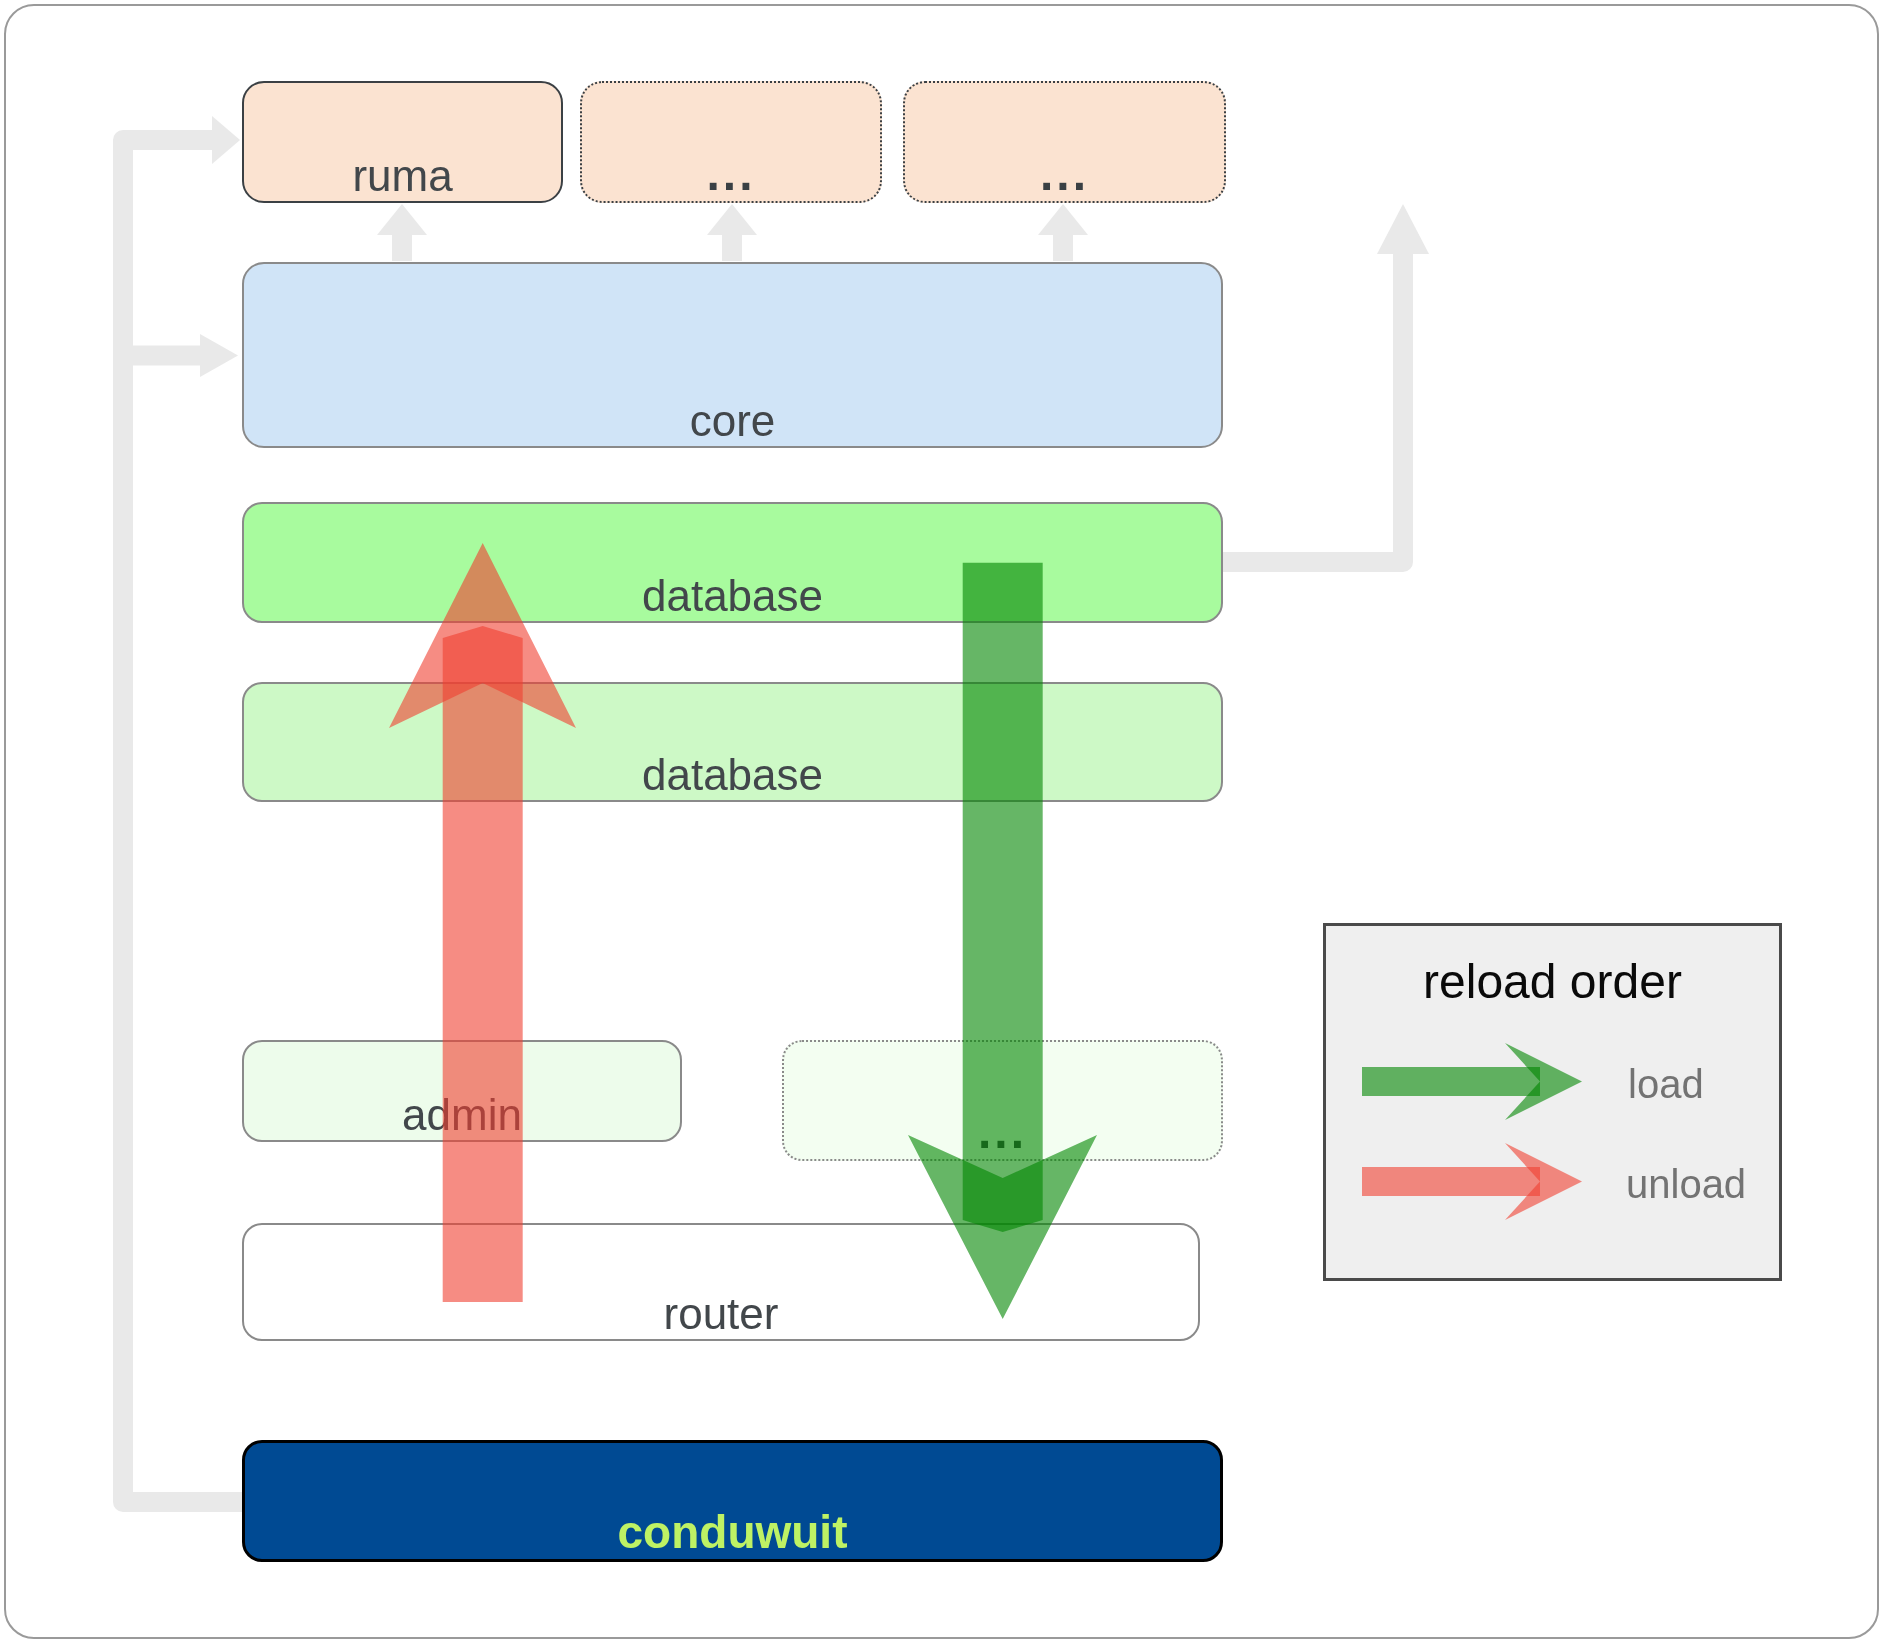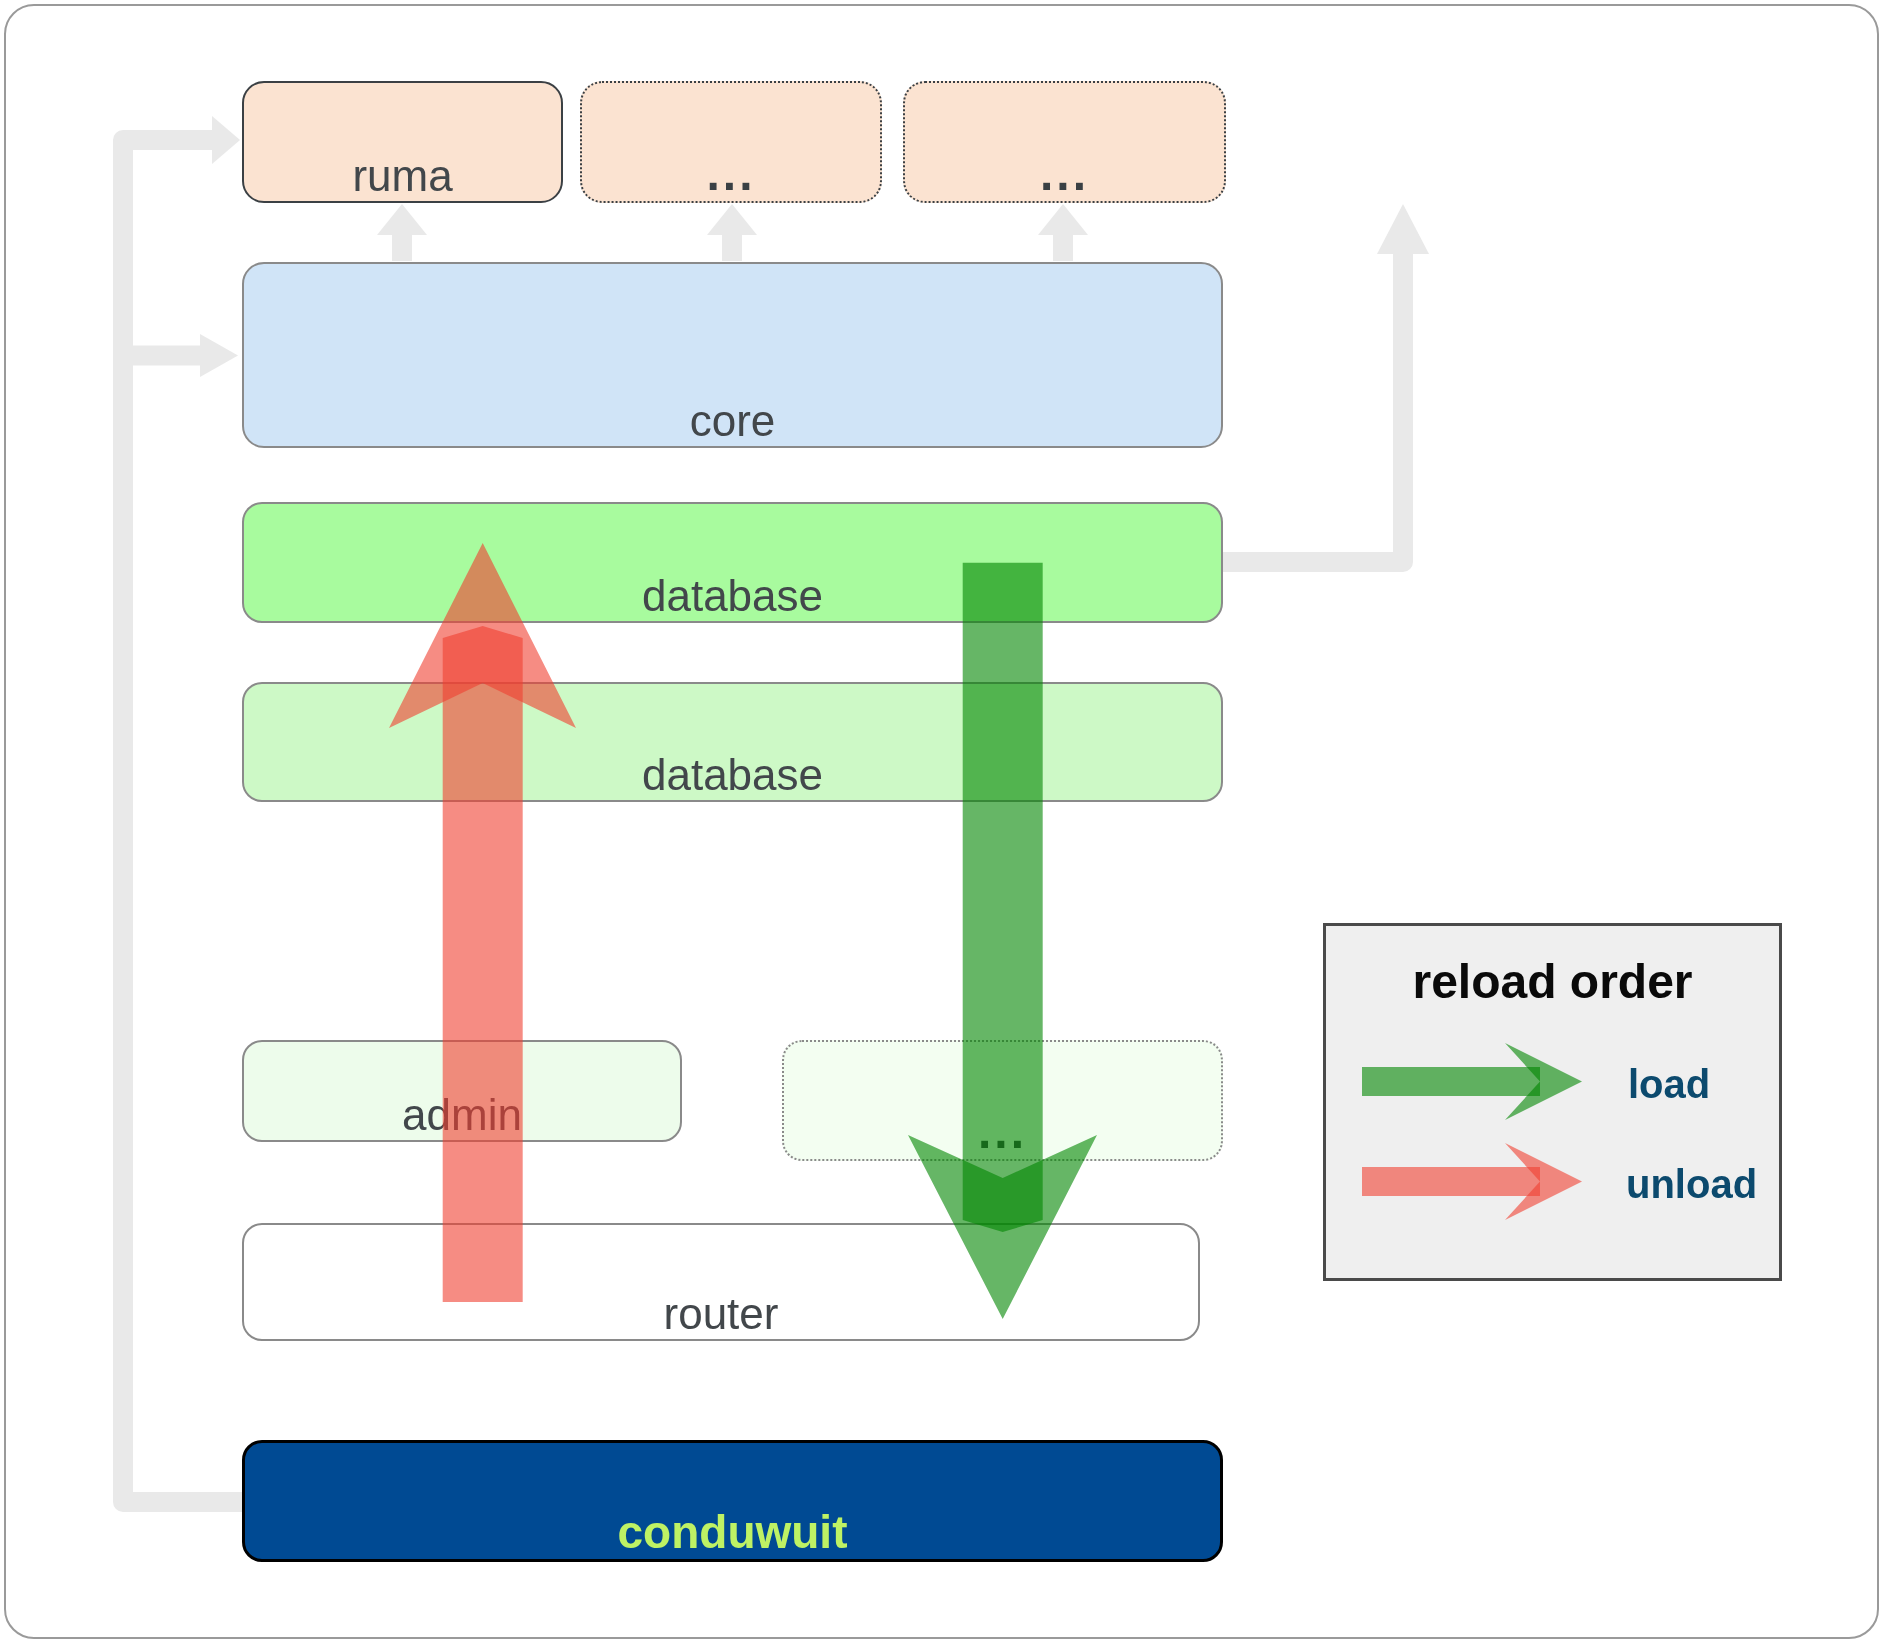--- a/index.html
+++ b/index.html
@@ -34,24 +34,24 @@
   .n-admin   {left:242px;top:1040px;width:440px;height:102px;background:#edfceb;
               border:2px solid #8a8a8a;border-radius:20px;}
   .n-dots3   {left:782px;top:1040px;width:441px;height:121px;background:#f3fef1;
               border:2px dotted #8a8a8a;border-radius:20px;}
   .n-router  {left:242px;top:1223px;width:958px;height:118px;background:#ffffff;
               border:2px solid #8a8a8a;border-radius:20px;}
   .n-conduwuit{left:242px;top:1440px;width:981px;height:122px;background:#004a93;
               border:3px solid #000000;border-radius:20px;color:#bef264;font-weight:bold;font-size:46px;}
   
   .legend{position:absolute;left:1323px;top:923px;width:459px;height:358px;background:#efefef;
-          border:3px solid #4a4a4a;box-sizing:border-box;z-index:3;font-weight:bold;}
+          border:3px solid #4a4a4a;box-sizing:border-box;z-index:3;}
   .legend-title{position:absolute;left:0;right:0;top:28px;text-align:center;
                 font-size:48px;color:#0a0a0a;}
-  .legend-label{position:absolute;font-size:40px;color:#0c4a6e;}
+  .legend-label{position:absolute;font-size:40px;color:#737373;}
   .legend-label.load{left:302px;top:136px;}
   .legend-label.unload{left:300px;top:236px;}
 </style>
 </head>
 <body>
 
 <div class="canvas">
 
   <div class="page-border"></div>
 

